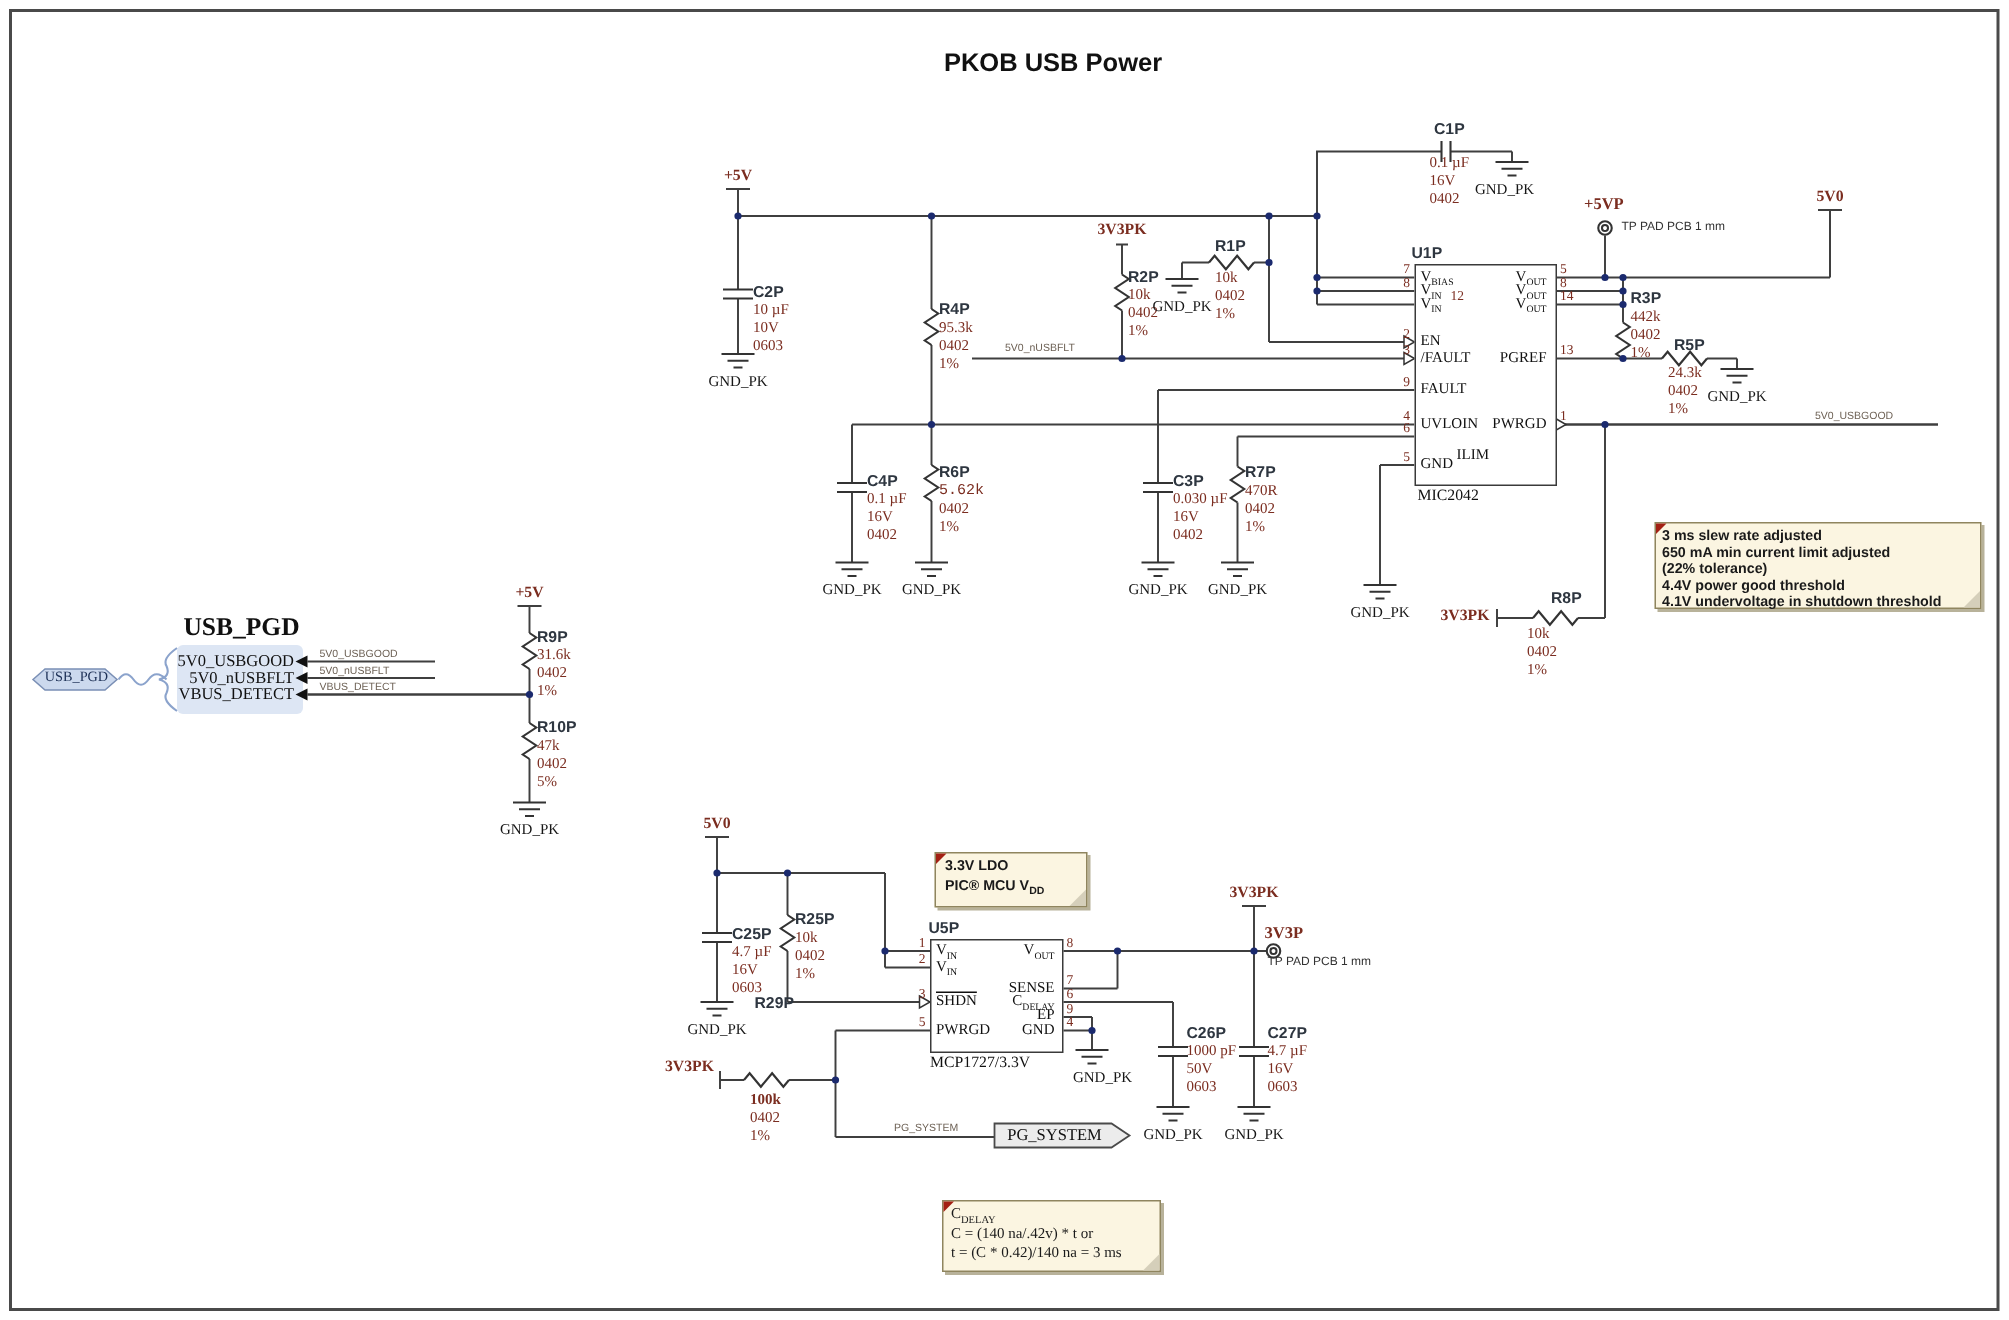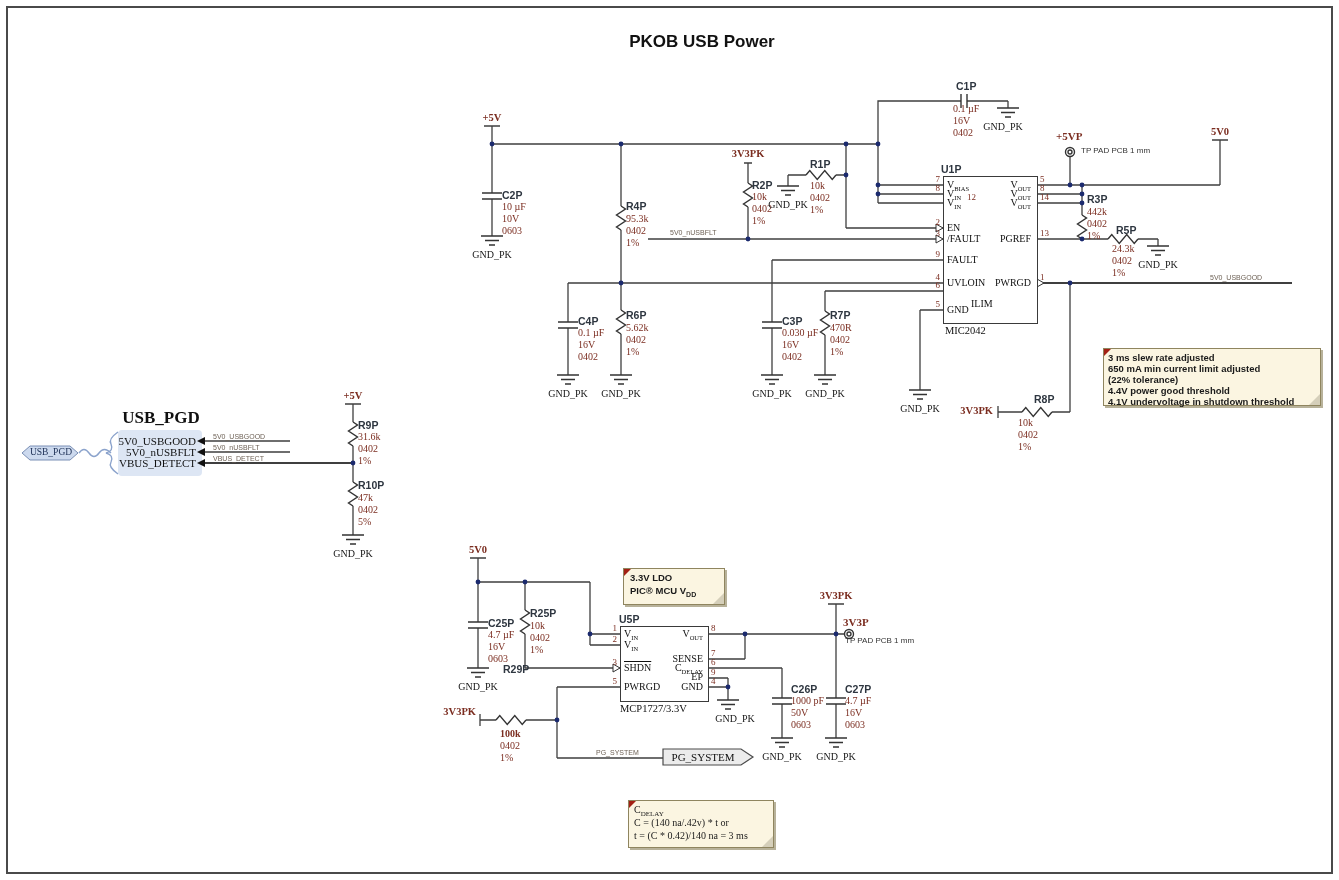--- a/index.html
+++ b/index.html
@@ -249,21 +249,21 @@
   <div class="lbl val" style="left:752px;top:215px;">1%</div>
   <div class="lbl ref" style="left:810px;top:158px;">R1P</div>
   <div class="lbl val" style="left:810px;top:180px;">10k</div>
   <div class="lbl val" style="left:810px;top:192px;">0402</div>
   <div class="lbl val" style="left:810px;top:204px;">1%</div>
   <div class="lbl ref" style="left:578px;top:315px;">C4P</div>
   <div class="lbl val" style="left:578px;top:327px;">0.1 µF</div>
   <div class="lbl val" style="left:578px;top:339px;">16V</div>
   <div class="lbl val" style="left:578px;top:351px;">0402</div>
   <div class="lbl ref" style="left:626px;top:309px;">R6P</div>
-  <div class="lbl val" style="left:626px;top:322px;">5.62k</div>
+  <div class="lbl val" style="left:626px;top:322px;font-family:Liberation Mono, monospace;">5.62k</div>
   <div class="lbl val" style="left:626px;top:334px;">0402</div>
   <div class="lbl val" style="left:626px;top:346px;">1%</div>
   <div class="lbl ref" style="left:782px;top:315px;">C3P</div>
   <div class="lbl val" style="left:782px;top:327px;">0.030 µF</div>
   <div class="lbl val" style="left:782px;top:339px;">16V</div>
   <div class="lbl val" style="left:782px;top:351px;">0402</div>
   <div class="lbl ref" style="left:830px;top:309px;">R7P</div>
   <div class="lbl val" style="left:830px;top:322px;">470R</div>
   <div class="lbl val" style="left:830px;top:334px;">0402</div>
   <div class="lbl val" style="left:830px;top:346px;">1%</div>

